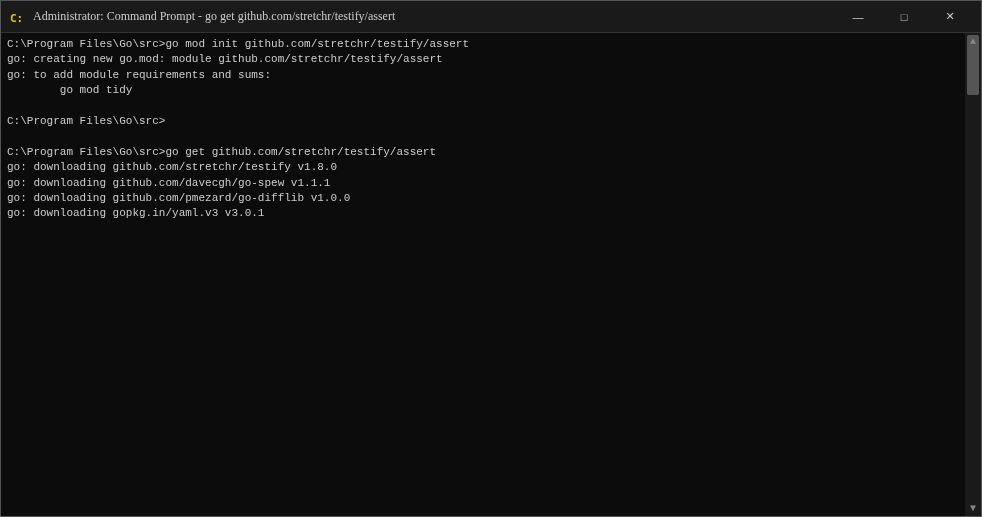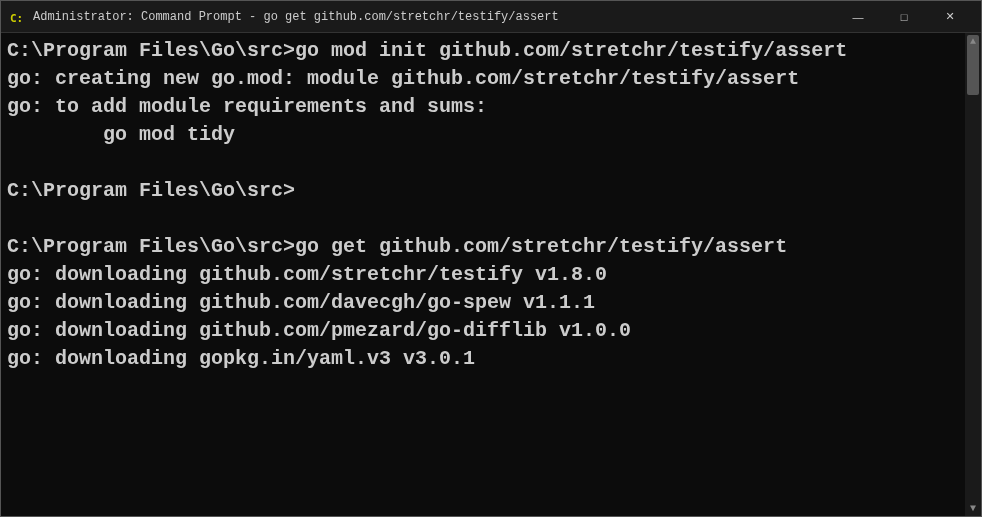--- a/index.html
+++ b/index.html
@@ -50,21 +50,21 @@
       justify-content: center;
     }
 
     .title-bar-icon svg {
       width: 16px;
       height: 16px;
     }
 
     .title-bar-title {
       color: #cccccc;
-      font-family: Liberation Mono, monospace;
+      font-family: Liberation Serif, serif;
       font-size: 12px;
     }
 
     .title-bar-controls {
       display: flex;
       gap: 0;
     }
 
     .title-bar-btn {
       width: 46px;
@@ -83,24 +83,23 @@
     .terminal-body {
       flex: 1;
       background: #0c0c0c;
       padding: 4px 6px;
       overflow: hidden;
       position: relative;
     }
 
     .terminal-content {
       color: #cccccc;
-      font-size: 20px;
+      font-size: 11px;
       line-height: 1.4;
       white-space: pre;
-      font-weight: bold;
     }
 
     .scrollbar {
       position: absolute;
       right: 0;
       top: 0;
       bottom: 0;
       width: 16px;
       background: #1a1a1a;
       display: flex;

